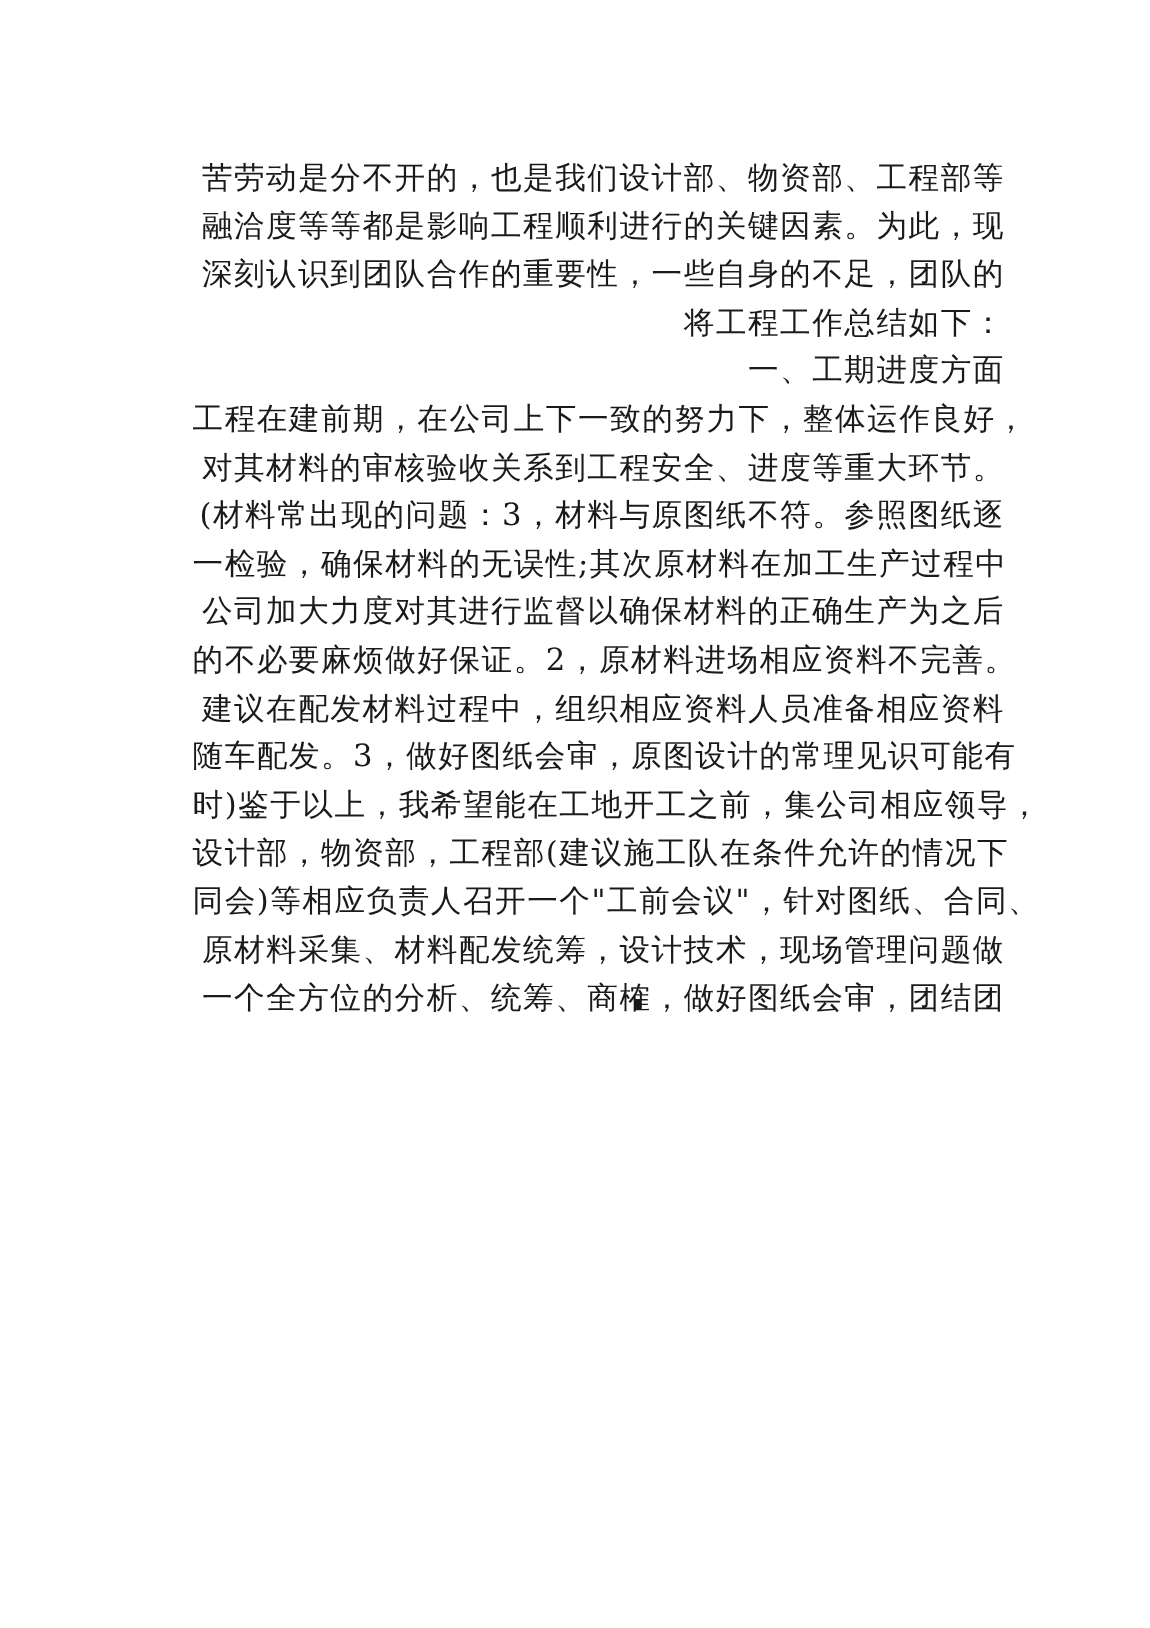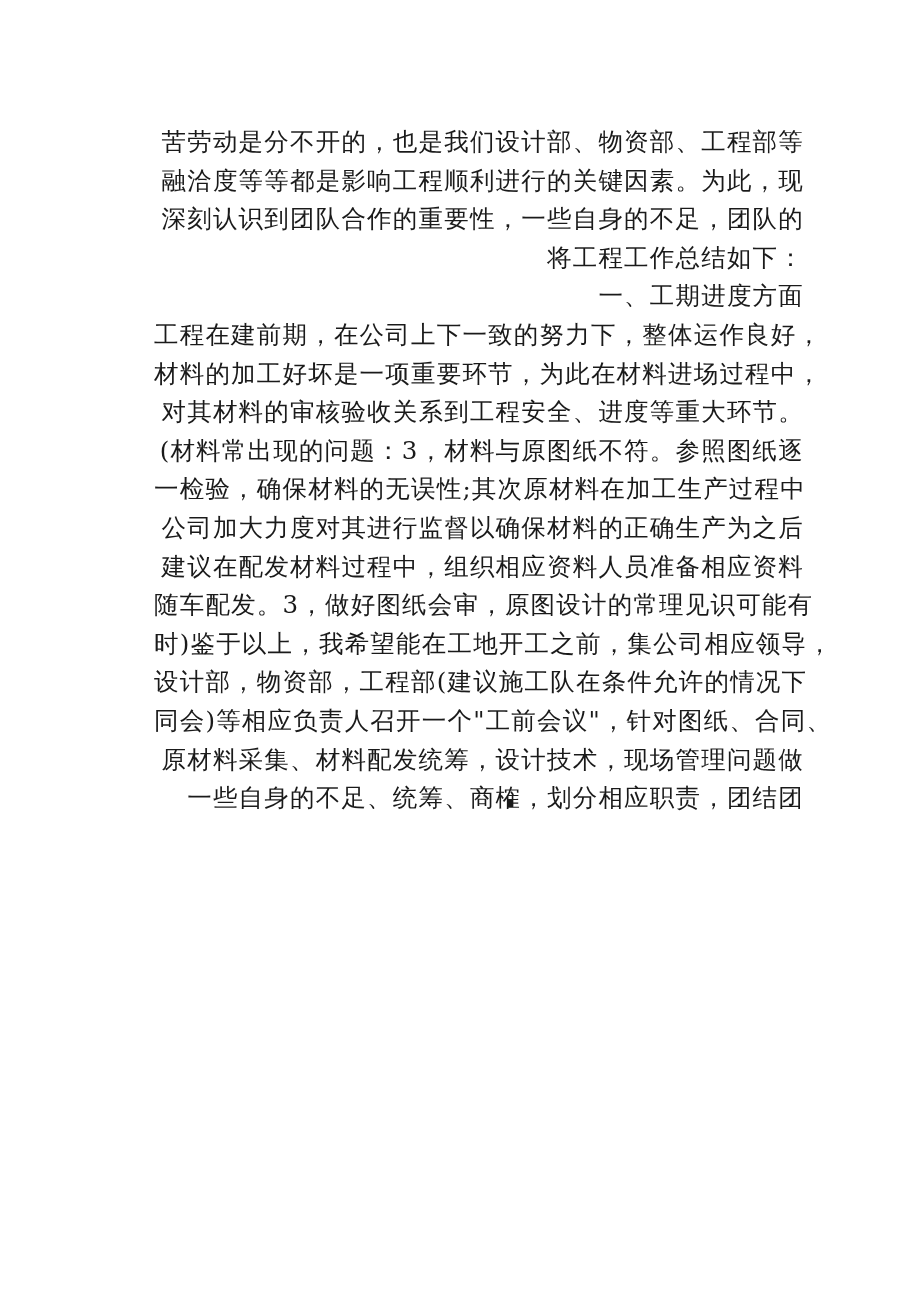--- a/index.html
+++ b/index.html
@@ -53,26 +53,26 @@
 <body>
 
 <div class="page">
   <div class="content">
     <div class="line">苦劳动是分不开的，也是我们设计部、物资部、工程部等</div>
     <div class="line">融洽度等等都是影响工程顺利进行的关键因素。为此，现</div>
     <div class="line">深刻认识到团队合作的重要性，一些自身的不足，团队的</div>
     <div class="line">将工程工作总结如下：</div>
     <div class="line">一、工期进度方面</div>
     <div class="line">工程在建前期，在公司上下一致的努力下，整体运作良好，</div>
-    <div class="line">材料的加工好坏是一项重要环节，为此在材料进场过程中，</div>
     <div class="line">对其材料的审核验收关系到工程安全、进度等重大环节。</div>
     <div class="line">(材料常出现的问题：3，材料与原图纸不符。参照图纸逐</div>
     <div class="line">一检验，确保材料的无误性;其次原材料在加工生产过程中</div>
     <div class="line">公司加大力度对其进行监督以确保材料的正确生产为之后</div>
+    <div class="line">的不必要麻烦做好保证。2，原材料进场相应资料不完善。</div>
     <div class="line">建议在配发材料过程中，组织相应资料人员准备相应资料</div>
     <div class="line">随车配发。3，做好图纸会审，原图设计的常理见识可能有</div>
     <div class="line">时)鉴于以上，我希望能在工地开工之前，集公司相应领导，</div>
     <div class="line">设计部，物资部，工程部(建议施工队在条件允许的情况下</div>
     <div class="line">同会)等相应负责人召开一个"工前会议"，针对图纸、合同、</div>
     <div class="line">原材料采集、材料配发统筹，设计技术，现场管理问题做</div>
-    <div class="line">一些自身的不足、统筹、商榷，划分相应职责，团结团</div>
+    <div class="line">一个全方位的分析、统筹、商榷，做好图纸会审，团结团</div>
   </div>
 </div>
 
 </body></html>

